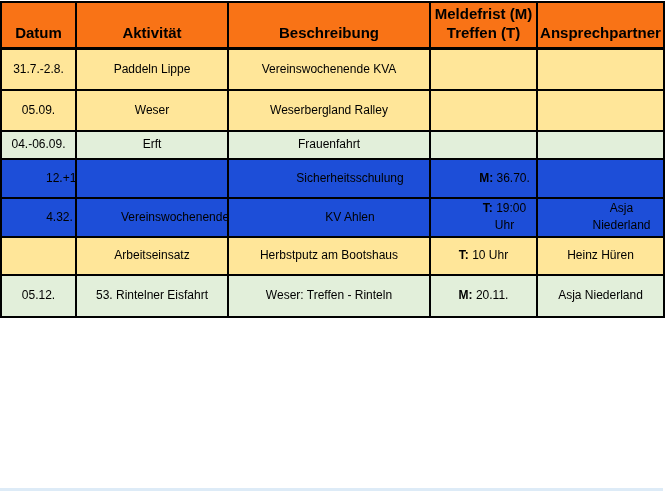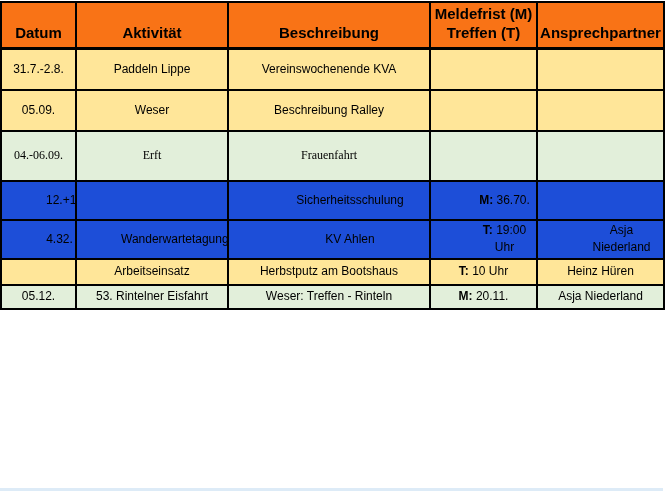--- a/index.html
+++ b/index.html
@@ -27,25 +27,25 @@
   th{
     background:#f97316;font-weight:bold;font-size:15px;line-height:19px;
     vertical-align:bottom;padding-bottom:5px;
     border-bottom-width:3px;
   }
   tr.bg-yellow td{background:#FFE699;}
   tr.bg-green  td{background:#E2EFDA;}
   tr.bg-blue   td{background:#1d4ed8;padding-left:44px;}
   tr.rh-h {height:43px;}
   tr.rh-41{height:41px;}
-  tr.rh-40{height:50px;font-family:Liberation Serif, serif;}
+  tr.rh-40{height:28px;}
   tr.rh-39{height:39px;}
-  tr.rh-38{height:26px;margin-top:12px;}
+  tr.rh-38{height:38px;margin-top:12px;}
   tr.rh-46{height:46px;}
-  tr.rh-42{height:24px;}
+  tr.rh-42{height:42px;}
   tr.rh-36{height:36px;}
   td b{font-weight:bold;}
   .next-row-strip{
     position:absolute;left:0;bottom:0;width:663px;height:3px;
     background:#DDEBF7;
   }
 </style>
 </head>
 <body>
 
@@ -78,21 +78,21 @@
             <div>Vereinswochenende KVA</div>
             <div></div>
           </td>
         <td><b></b> <span></span></td>
         <td></td>
       </tr>
       <tr class="bg-yellow rh-41">
         <td>05.09.</td>
         <td>Weser</td>
         <td>
-            <div>Beschreibung Ralley</div>
+            <div>Weserbergland Ralley</div>
             <div></div>
           </td>
         <td><b></b> <span></span></td>
         <td></td>
       </tr>
       <tr class="bg-green rh-40">
         <td>04.-06.09.</td>
         <td>Erft</td>
         <td>
             <div>Frauenfahrt</div>
@@ -106,21 +106,21 @@
         <td></td>
         <td>
             <div>Sicherheitsschulung</div>
             <div></div>
           </td>
         <td><b>M:</b> <span>36.70.</span></td>
         <td></td>
       </tr>
       <tr class="bg-blue rh-39">
         <td>4.32.</td>
-        <td>Wanderwartetagung</td>
+        <td>Vereinswochenende</td>
         <td>
             <div>KV Ahlen</div>
             <div></div>
           </td>
         <td><b>T:</b> <span>19:00 Uhr</span></td>
         <td>Asja Niederland</td>
       </tr>
       <tr class="bg-yellow rh-38">
         <td></td>
         <td>Arbeitseinsatz</td>

